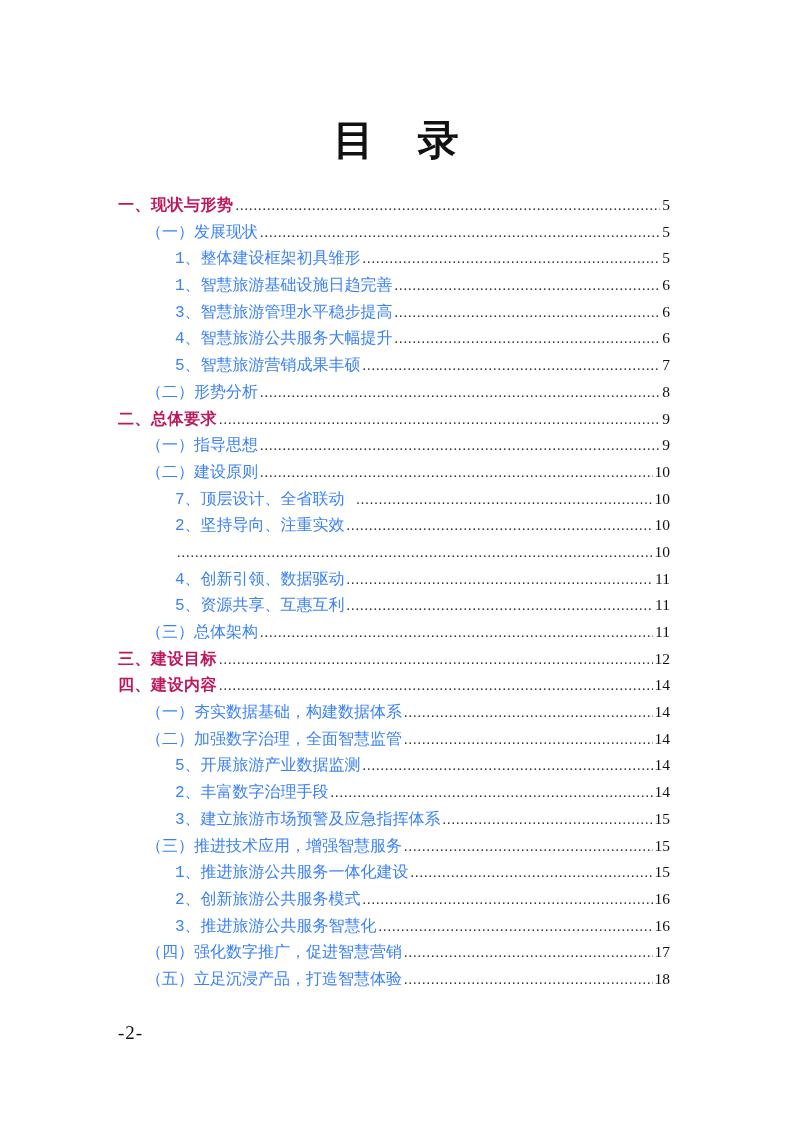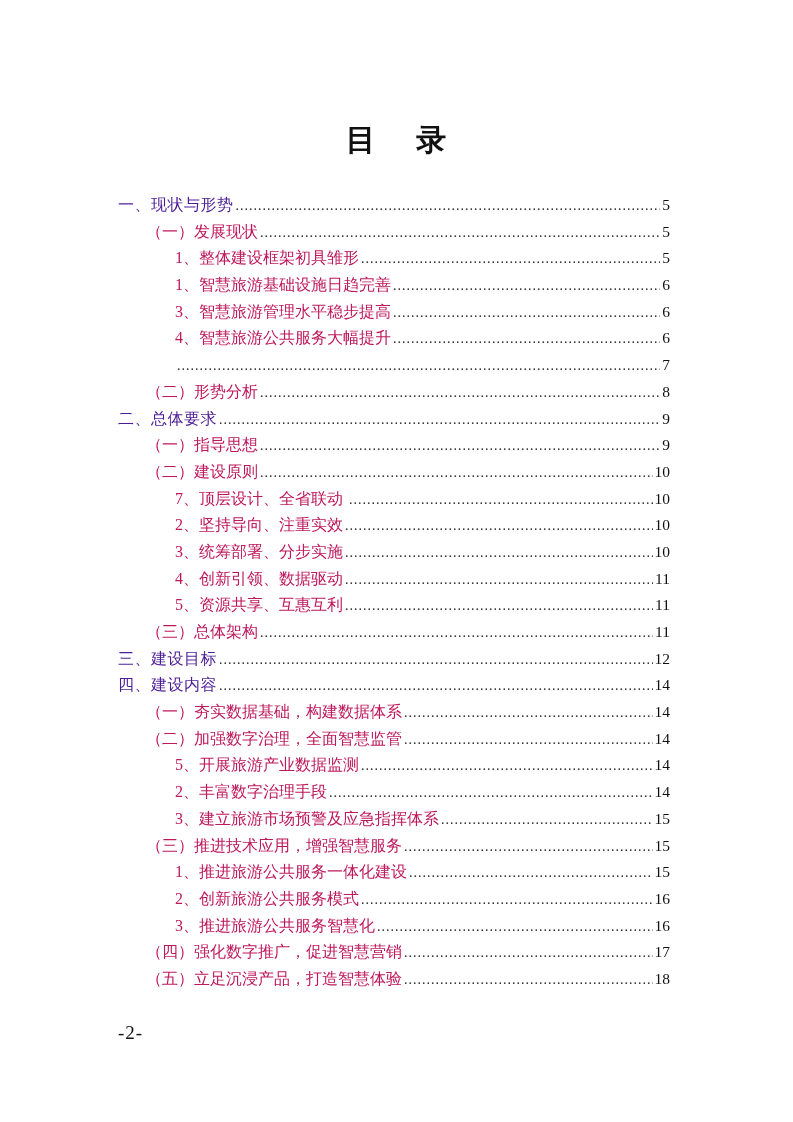--- a/index.html
+++ b/index.html
@@ -14,47 +14,47 @@
     background: #ffffff;
     overflow: hidden;
     color: #1c1c1c;
   }
   .title {
     margin: 0;
     padding-top: 120px;
     text-align: center;
     font-family: "Liberation Sans", sans-serif;
     font-weight: 700;
-    font-size: 30px;
+    font-size: 41px;
     line-height: 40px;
     color: #111111;
     white-space: pre;
     word-spacing: 30px;
     letter-spacing: 1px;
   }
   .toc {
     margin: 32px 123px 0 118px;
   }
   .toc-row {
     display: flex;
     align-items: baseline;
     height: 26.7px;
     line-height: 26.7px;
     white-space: nowrap;
   }
   .toc-text {
     white-space: pre;
     font-size: 16px;
-    font-family: Liberation Serif, serif;
-    color: #be185d;
+    font-family: Liberation Mono, monospace;
+    color: #3b82f6;
   }
   .toc-row.lv1 .toc-text {
     font-family: "Liberation Sans", sans-serif;
-    font-weight: 400;
-    color: #4c1d95;
+    font-weight: 700;
+    color: #be185d;
     letter-spacing: 0.5px;
   }
   .toc-row.lv2 { padding-left: 28px; }
   .toc-row.lv3 { padding-left: 57px; text-align: center; }
   .dots {
     flex: 1;
     overflow: hidden;
     white-space: nowrap;
     font-family: "Liberation Serif", serif;
     font-size: 14px;
@@ -108,20 +108,21 @@
         <span class="toc-text">3、智慧旅游管理水平稳步提高</span>
         <span class="dots">............................................................................................................................................................................................................................................................................................................</span>
         <span class="pagenum">6</span>
       </div>
       <div class="toc-row lv3">
         <span class="toc-text">4、智慧旅游公共服务大幅提升</span>
         <span class="dots">............................................................................................................................................................................................................................................................................................................</span>
         <span class="pagenum">6</span>
       </div>
       <div class="toc-row lv3">
+        <span class="toc-text">5、智慧旅游营销成果丰硕</span>
         <span class="dots">............................................................................................................................................................................................................................................................................................................</span>
         <span class="pagenum">7</span>
       </div>
       <div class="toc-row lv2">
         <span class="toc-text">（二）形势分析</span>
         <span class="dots">............................................................................................................................................................................................................................................................................................................</span>
         <span class="pagenum">8</span>
       </div>
       <div class="toc-row lv1">
         <span class="toc-text">二、总体要求</span>
@@ -142,21 +143,20 @@
         <span class="toc-text">7、顶层设计、全省联动 </span>
         <span class="dots">............................................................................................................................................................................................................................................................................................................</span>
         <span class="pagenum">10</span>
       </div>
       <div class="toc-row lv3">
         <span class="toc-text">2、坚持导向、注重实效</span>
         <span class="dots">............................................................................................................................................................................................................................................................................................................</span>
         <span class="pagenum">10</span>
       </div>
       <div class="toc-row lv3">
-        <span class="toc-text">3、统筹部署、分步实施</span>
         <span class="dots">............................................................................................................................................................................................................................................................................................................</span>
         <span class="pagenum">10</span>
       </div>
       <div class="toc-row lv3">
         <span class="toc-text">4、创新引领、数据驱动</span>
         <span class="dots">............................................................................................................................................................................................................................................................................................................</span>
         <span class="pagenum">11</span>
       </div>
       <div class="toc-row lv3">
         <span class="toc-text">5、资源共享、互惠互利</span>

